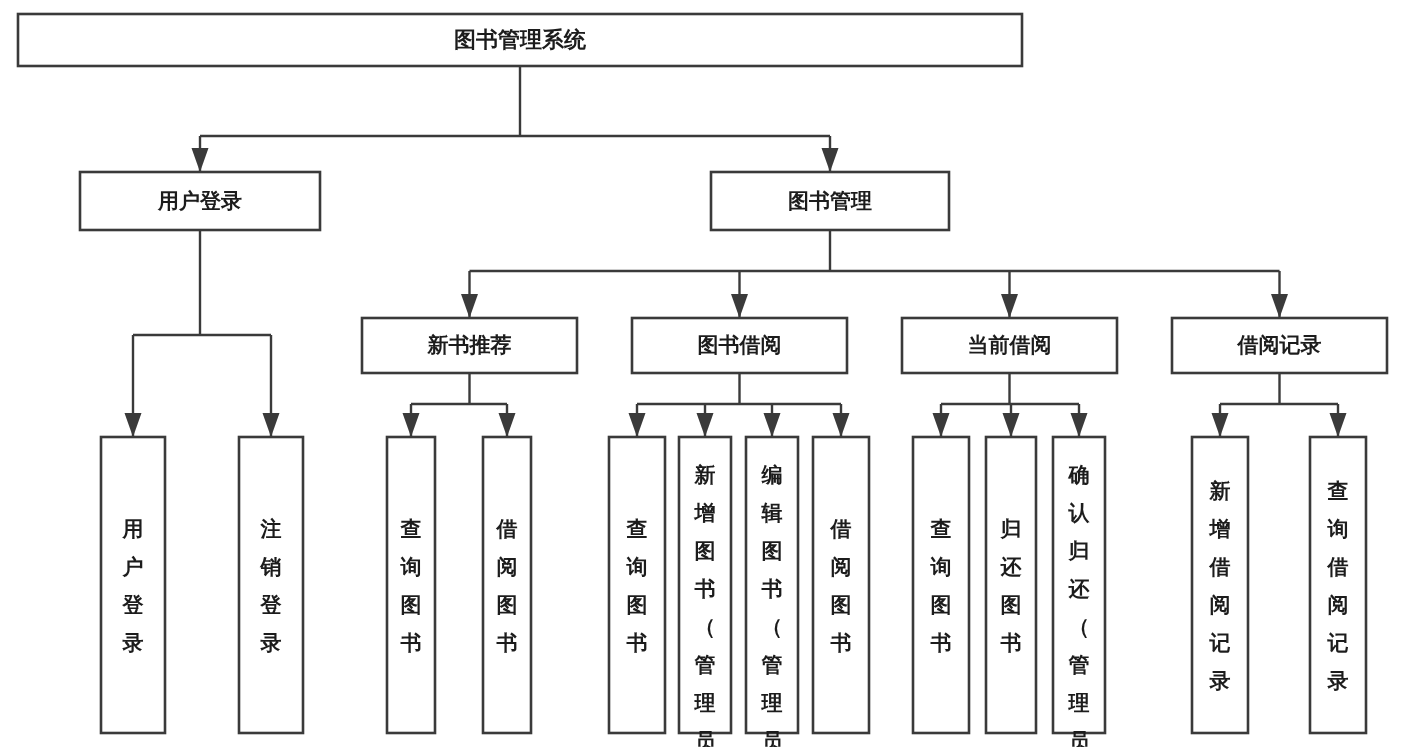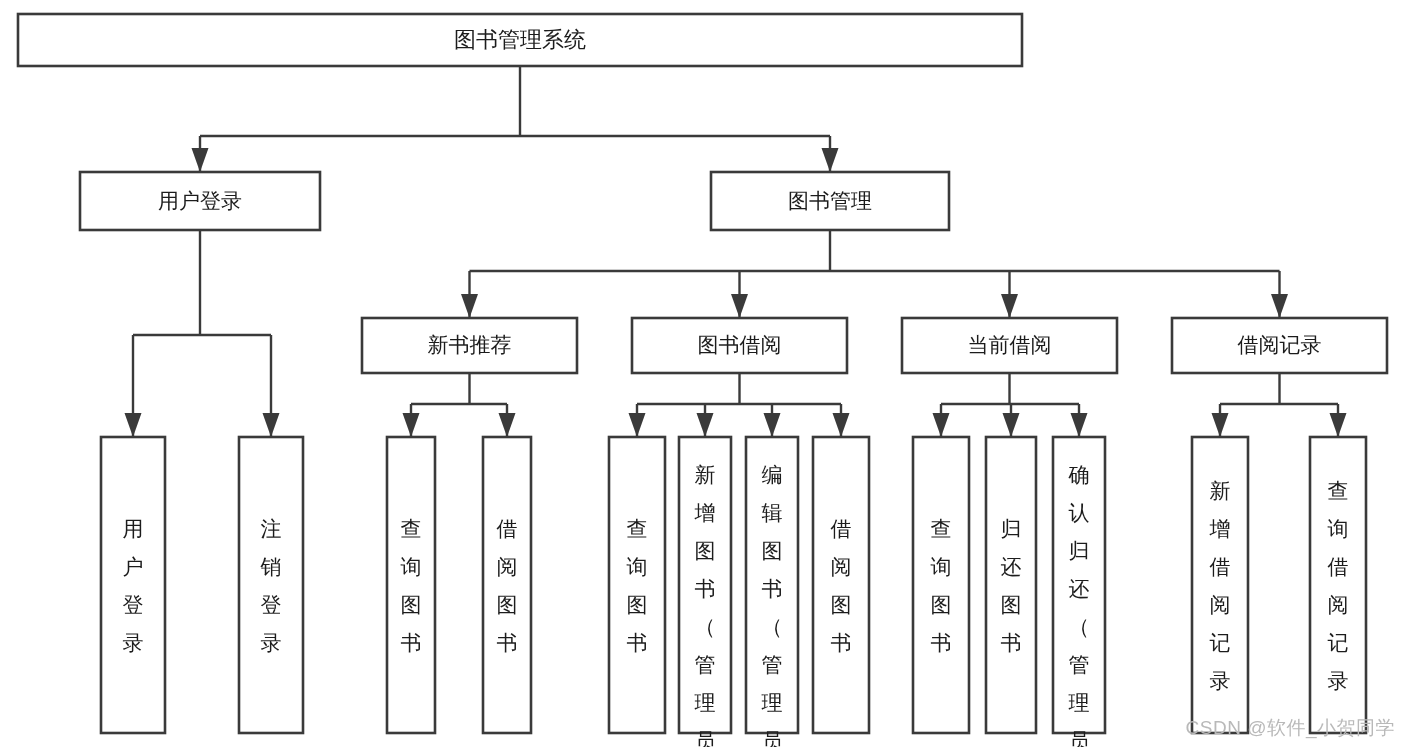--- a/index.html
+++ b/index.html
@@ -13,20 +13,21 @@
     font-family: "Liberation Sans", "DejaVu Sans", sans-serif;
     overflow: hidden;
     position: relative;
   }
   #diagram-root {
     position: absolute;
     left: 0;
     top: 0;
     width: 1405px;
     height: 747px;
+    font-weight: bold;
   }
   svg#flow {
     display: block;
     width: 1405px;
     height: 747px;
   }
   .node-rect {
     fill: #ffffff;
     stroke: #3a3a3a;
     stroke-width: 2.6;
@@ -205,14 +206,13 @@
         <g>
           <rect x="1192" y="437" width="56" height="296" class="node-rect"></rect>
           <text x="1220" class="vlabel"><tspan x="1220" y="498.36">新</tspan><tspan x="1220" y="536.36">增</tspan><tspan x="1220" y="574.36">借</tspan><tspan x="1220" y="612.36">阅</tspan><tspan x="1220" y="650.36">记</tspan><tspan x="1220" y="688.36">录</tspan></text>
         </g>
         <g>
           <rect x="1310" y="437" width="56" height="296" class="node-rect"></rect>
           <text x="1338" class="vlabel"><tspan x="1338" y="498.36">查</tspan><tspan x="1338" y="536.36">询</tspan><tspan x="1338" y="574.36">借</tspan><tspan x="1338" y="612.36">阅</tspan><tspan x="1338" y="650.36">记</tspan><tspan x="1338" y="688.36">录</tspan></text>
         </g>
       </g>
   </svg>
-  <div class="watermark">CSDN @软件_小贺同学</div>
 </div>
 
 </body></html>

